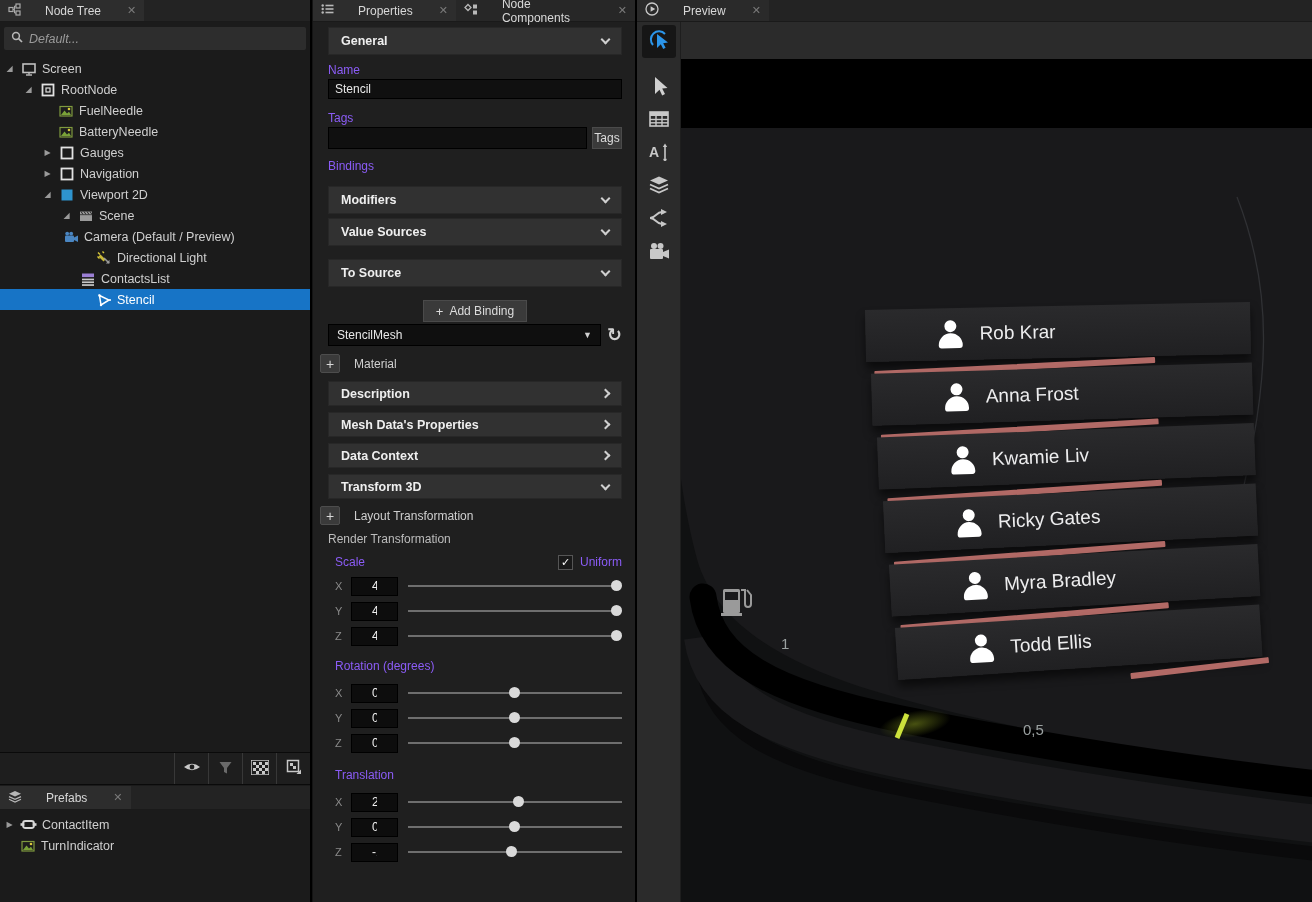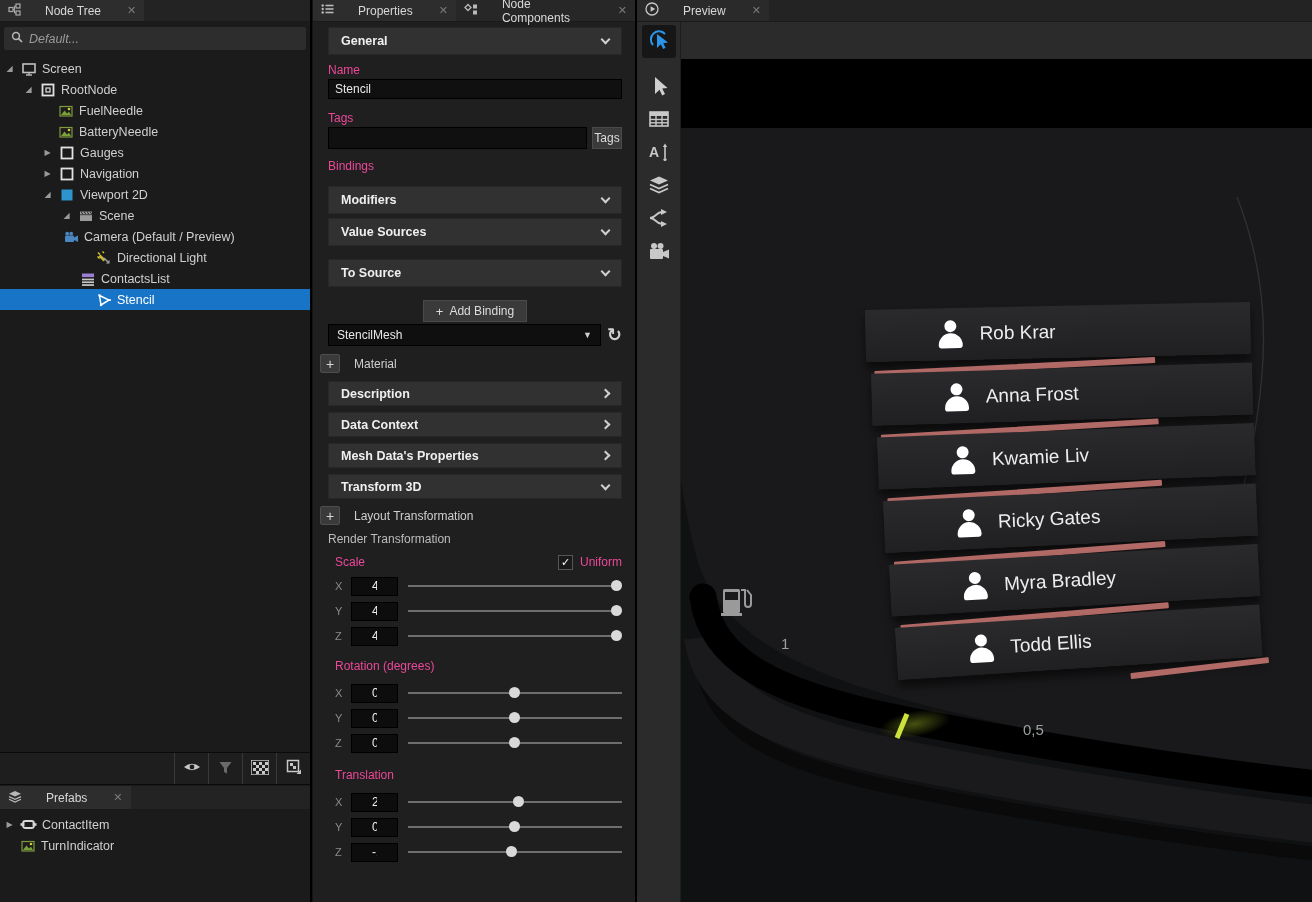--- a/index.html
+++ b/index.html
@@ -9,21 +9,21 @@
   
   .tabbar{position:absolute;left:0;right:0;top:0;height:22px;background:#232323;display:flex;align-items:stretch;border-bottom:1px solid #1a1a1a;}
   .tab{display:flex;align-items:center;gap:24px;padding:0 8px;background:#2d2d2d;color:#d8d8d8;font-size:12px;}
   .tab .x{color:#7a7a7a;font-size:11px;margin-left:2px;}
   .chev{width:7px;height:7px;border-right:2px solid #cfcfcf;border-bottom:2px solid #cfcfcf;display:inline-block;}
   .chev.down{transform:rotate(45deg);margin-top:-3px;}
   .chev.right{transform:rotate(-45deg);}
   .sec{height:28px;background:#313131;display:flex;align-items:center;padding:0 12px;color:#efefef;font-weight:bold;font-size:12.5px;border:1px solid #272727;}
   .sec .sp{flex:1;}
   .sec.small{height:25px;}
-  .plabel{color:#ec4899;font-size:12px;}
+  .plabel{color:#8b5cf6;font-size:12px;}
   .tinput{background:#101010;border:1px solid #000;color:#e8e8e8;font-size:12px;height:20px;padding:0 6px;width:100%;}
   .btn{background:#3a3a3a;border:1px solid #4a4a4a;color:#dcdcdc;font-size:12px;display:flex;align-items:center;justify-content:center;}
 
   
   #left{position:absolute;left:0;top:0;width:310px;height:902px;background:#1b1b1b;}
   #left .search{position:absolute;left:4px;right:4px;top:27px;height:23px;background:#2d2d2d;border-radius:2px;display:flex;align-items:center;padding:0 7px;gap:6px;}
   #left .search .ph{color:#9a9a9a;font-style:italic;font-size:12.5px;}
   #tree{position:absolute;left:0;right:0;top:58px;}
   .trow{height:21px;display:flex;align-items:center;gap:5px;font-size:12.5px;color:#cfcfcf;}
   .trow.sel{background:var(--selection,#1774c6);color:#fff;}
@@ -390,26 +390,26 @@
         <span class="plusbox" style="margin-left:-8px">+</span>
         <span style="color:#cfcfcf">Material</span>
       </div>
 
       <div class="sec small" style="margin-top:8px">
         <span>Description</span>
           <span class="sp"></span>
           <span class="chev right"></span>
       </div>
       <div class="sec small" style="margin-top:6px">
+        <span>Mesh Data's Properties</span>
+          <span class="sp"></span>
+          <span class="chev right"></span>
+      </div>
+      <div class="sec small" style="margin-top:6px">
         <span>Data Context</span>
-          <span class="sp"></span>
-          <span class="chev right"></span>
-      </div>
-      <div class="sec small" style="margin-top:6px">
-        <span>Mesh Data's Properties</span>
           <span class="sp"></span>
           <span class="chev right"></span>
       </div>
       <div class="sec small" style="margin-top:6px">
         <span>Transform 3D</span>
           <span class="sp"></span>
           <span class="chev down"></span>
       </div>
 
       <div class="row" style="margin-top:7px;gap:14px">

